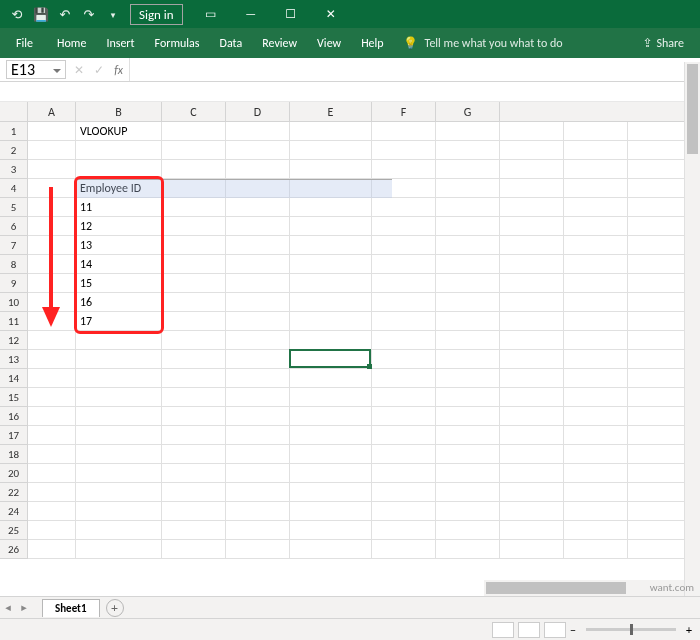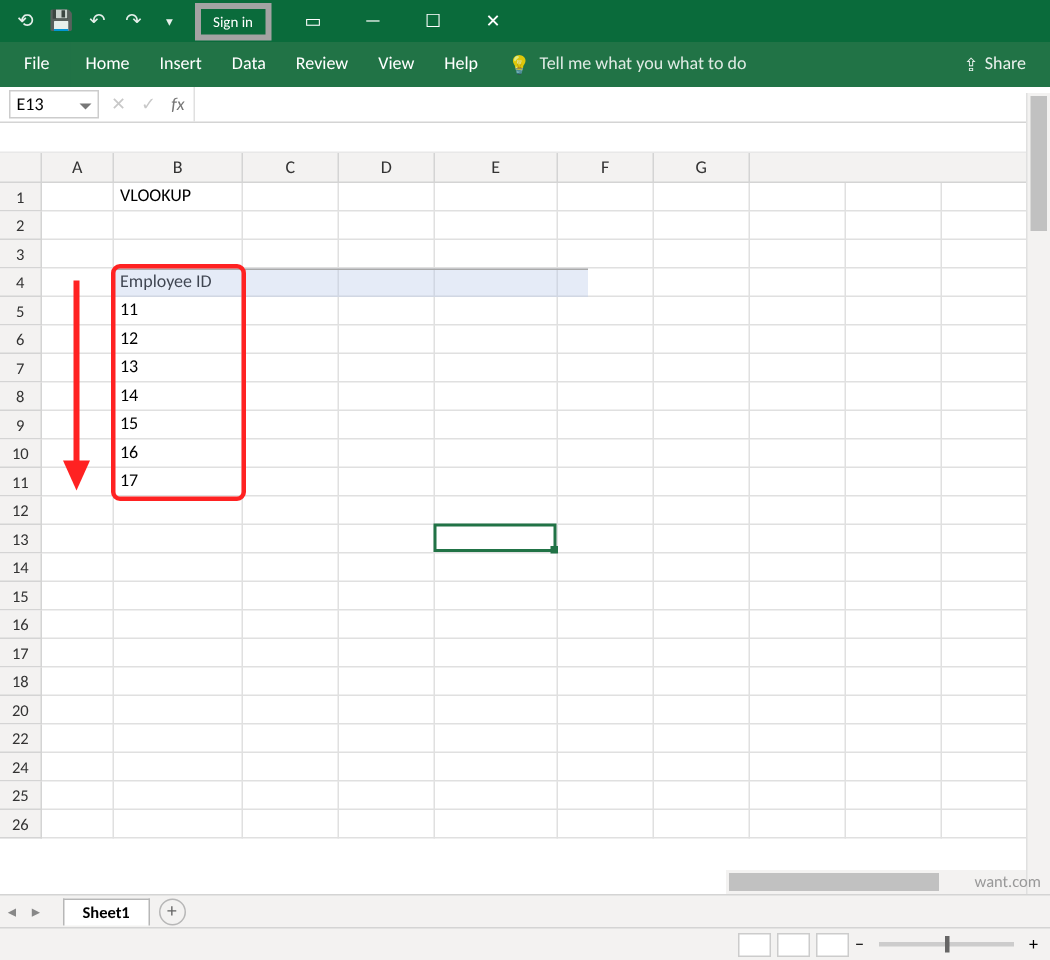--- a/index.html
+++ b/index.html
@@ -3,34 +3,34 @@
 <meta charset="utf-8">
 <style>
   * { box-sizing: border-box; margin: 0; padding: 0; font-family: "Segoe UI", Calibri, sans-serif; }
   body { width: 700px; height: 640px; background: #fff; overflow: hidden; font-size: 12px; position: relative; }
   
   
   .titlebar { height: 28px; background: #0a6b3b; display: flex; align-items: center; color: #fff; }
   .qat { display: flex; align-items: center; gap: 2px; padding: 0 6px; }
   .qat .ico { width: 22px; height: 22px; display: flex; align-items: center; justify-content: center; font-size: 13px; opacity: .9; }
   .titlebar .fname { flex: 1; text-align: center; font-size: 12px; opacity: .95; letter-spacing: .1px; white-space: nowrap; }
-  .signin { border: 4px solid #a3a3a3; padding: 2px 8px; font-size: 10px; margin-right: 8px; }
+  .signin { border: 1px solid #a3a3a3; padding: 2px 8px; font-size: 13px; margin-right: 8px; }
   .winctl { display: flex; }
   .winctl .ico { width: 40px; height: 28px; display: flex; align-items: center; justify-content: center; font-size: 12px; }
   
   
   .ribbon { height: 30px; background: #217346; display: flex; align-items: center; padding: 0 10px; gap: 0; color: #fff; font-size: 12px; }
   .ribbon .tab { padding: 12px 10px; height: 100%; display: flex; align-items: center; cursor: pointer; }
   .ribbon .tab.file { background: #217346; padding: 0 14px 0 6px; }
   .tellme { display: flex; align-items: center; gap: 6px; opacity: .85; margin-left: 10px; flex:1; }
   .share { display: flex; align-items: center; gap: 4px; opacity: .9; padding: 0 6px; }
   
   
   .fbar { height: 24px; border-bottom: 1px solid #d4d4d4; display: flex; align-items: stretch; background: #fff; }
-  .namebox { width: 60px; border: 1px solid #ccc; margin: 2px 2px 2px 6px; display: flex; align-items: center; padding: 0 4px; font-size: 12px; position: relative; }
+  .namebox { width: 60px; border: 1px solid #ccc; margin: 2px 2px 2px 6px; display: flex; align-items: center; padding: 0 4px; font-size: 16px; position: relative; }
   .namebox::after { content: ""; position: absolute; right: 4px; top: 8px; border-left: 4px solid transparent; border-right: 4px solid transparent; border-top: 4px solid #777; }
   .fxbtns { display: flex; align-items: center; padding: 0 6px; color: #777; gap: 10px; font-size: 12px; }
   .fxinput { flex: 1; border-left: 1px solid #e0e0e0; }
   
   
   .gridwrap { position: relative; height: 530px; overflow: hidden; }
   .colhdrs { display: flex; height: 20px; background: #f3f2f1; border-bottom: 1px solid #d4d4d4; position: absolute; top: 20px; left: 0; right: 0; }
   .corner { width: 28px; height: 20px; border-right: 1px solid #d4d4d4; border-bottom: 1px solid #d4d4d4; background: #f3f2f1; position: absolute; top:20px; left:0; z-index:3;}
   .blankrow { height: 20px; background:#fff; border-bottom:1px solid #e8e8e8;}
   .ch { width: 64px; height: 20px; display:flex; align-items:center; justify-content:center; border-right:1px solid #d4d4d4; color:#333; font-size:12px; }
@@ -84,20 +84,21 @@
     <div class="ico">—</div>
     <div class="ico">☐</div>
     <div class="ico">✕</div>
   </div>
 </div>
 
 <div class="ribbon">
   <div class="tab file">File</div>
   <div class="tab">Home</div>
   <div class="tab">Insert</div>
+  <div class="tab">Formulas</div>
   <div class="tab">Data</div>
   <div class="tab">Review</div>
   <div class="tab">View</div>
   <div class="tab">Help</div>
   <div class="tellme">
     <span>💡</span>
     <span>Tell me what you what to do</span>
   </div>
   <div class="share">
     <span>⇪</span>

